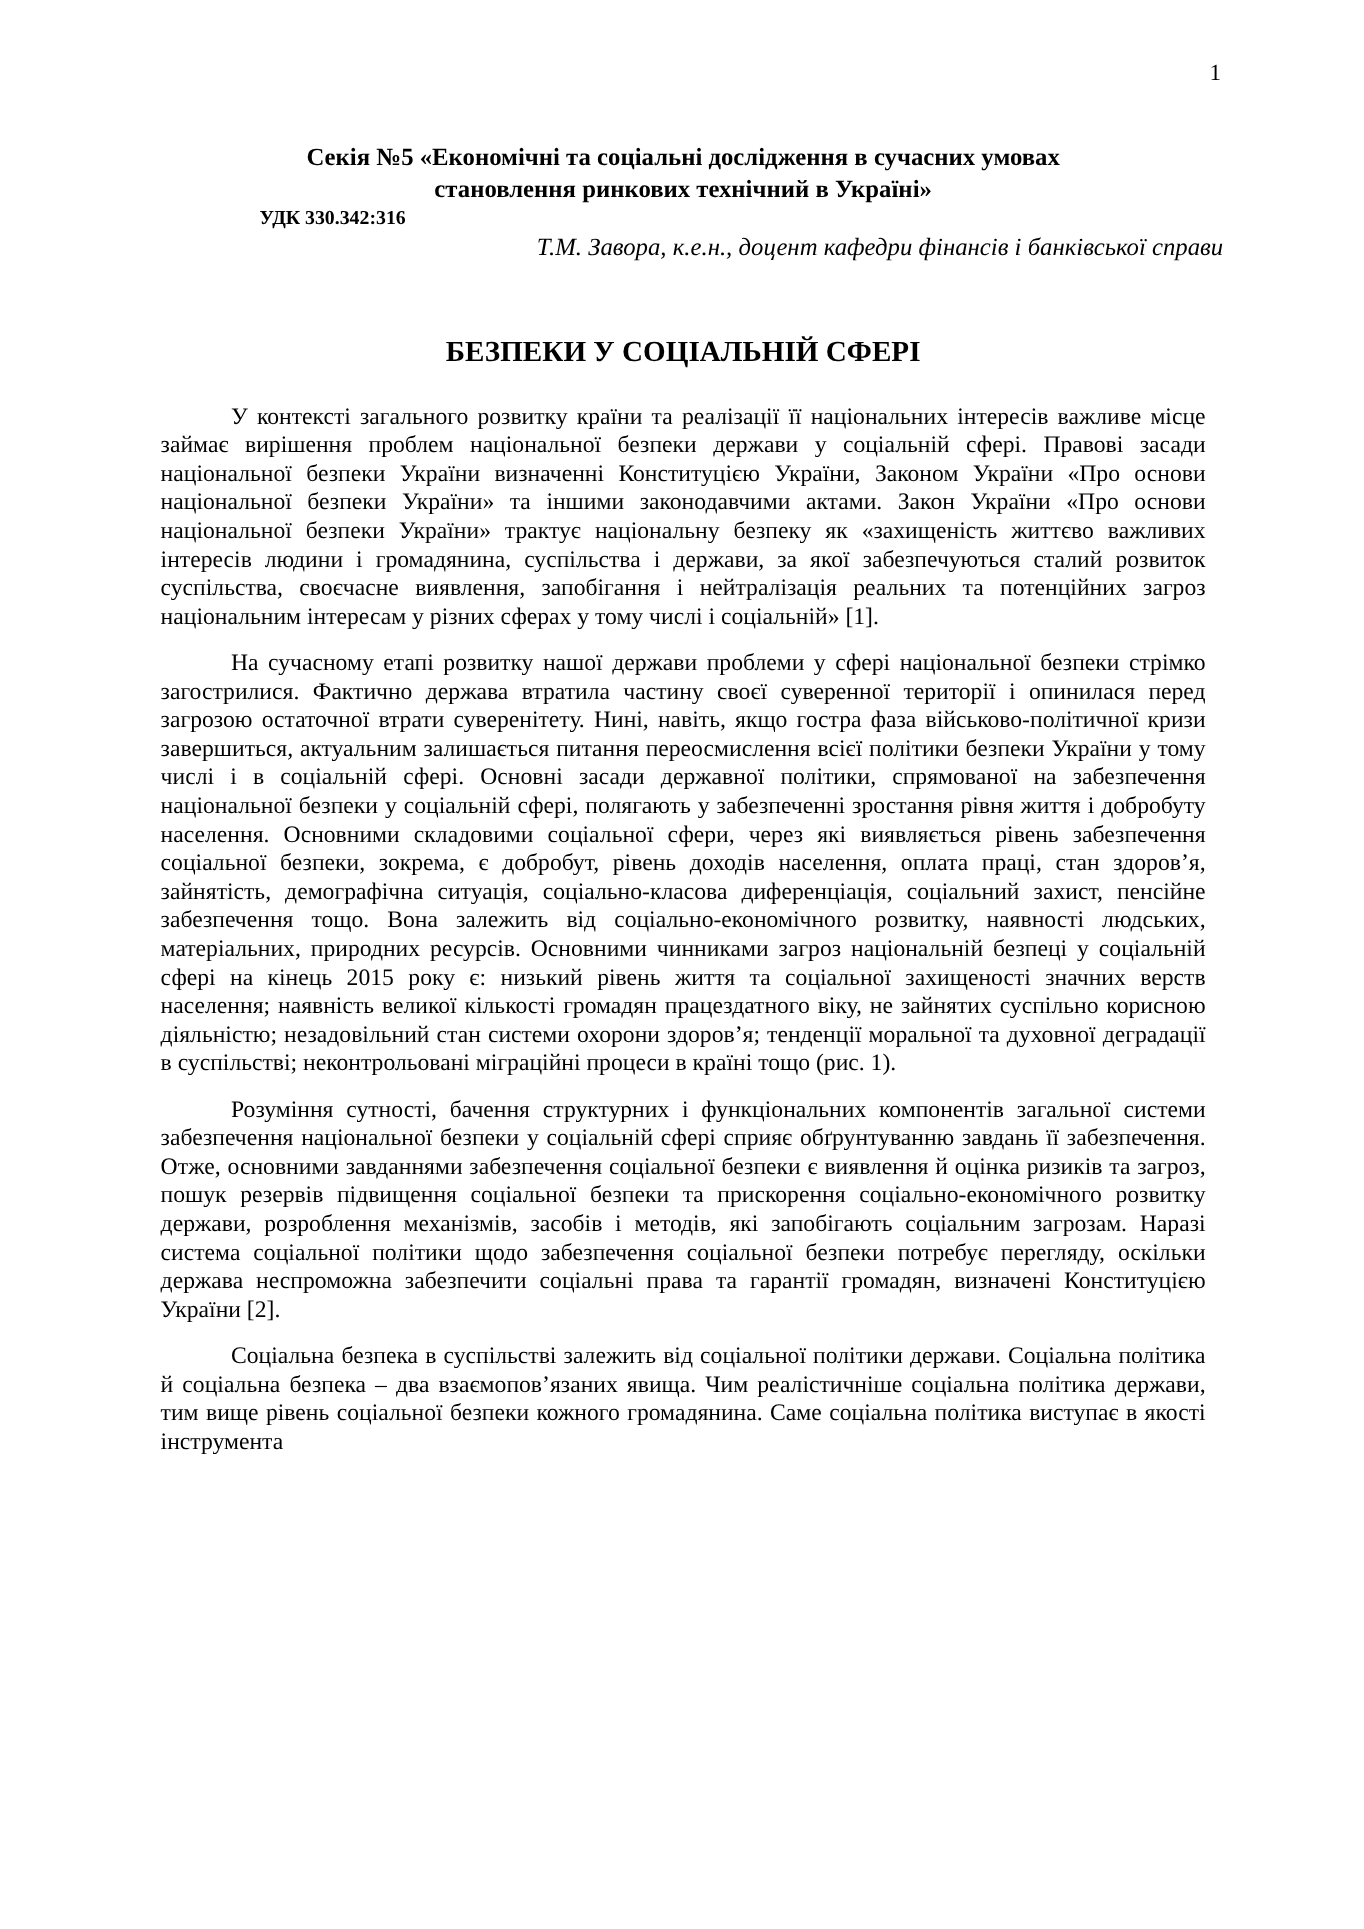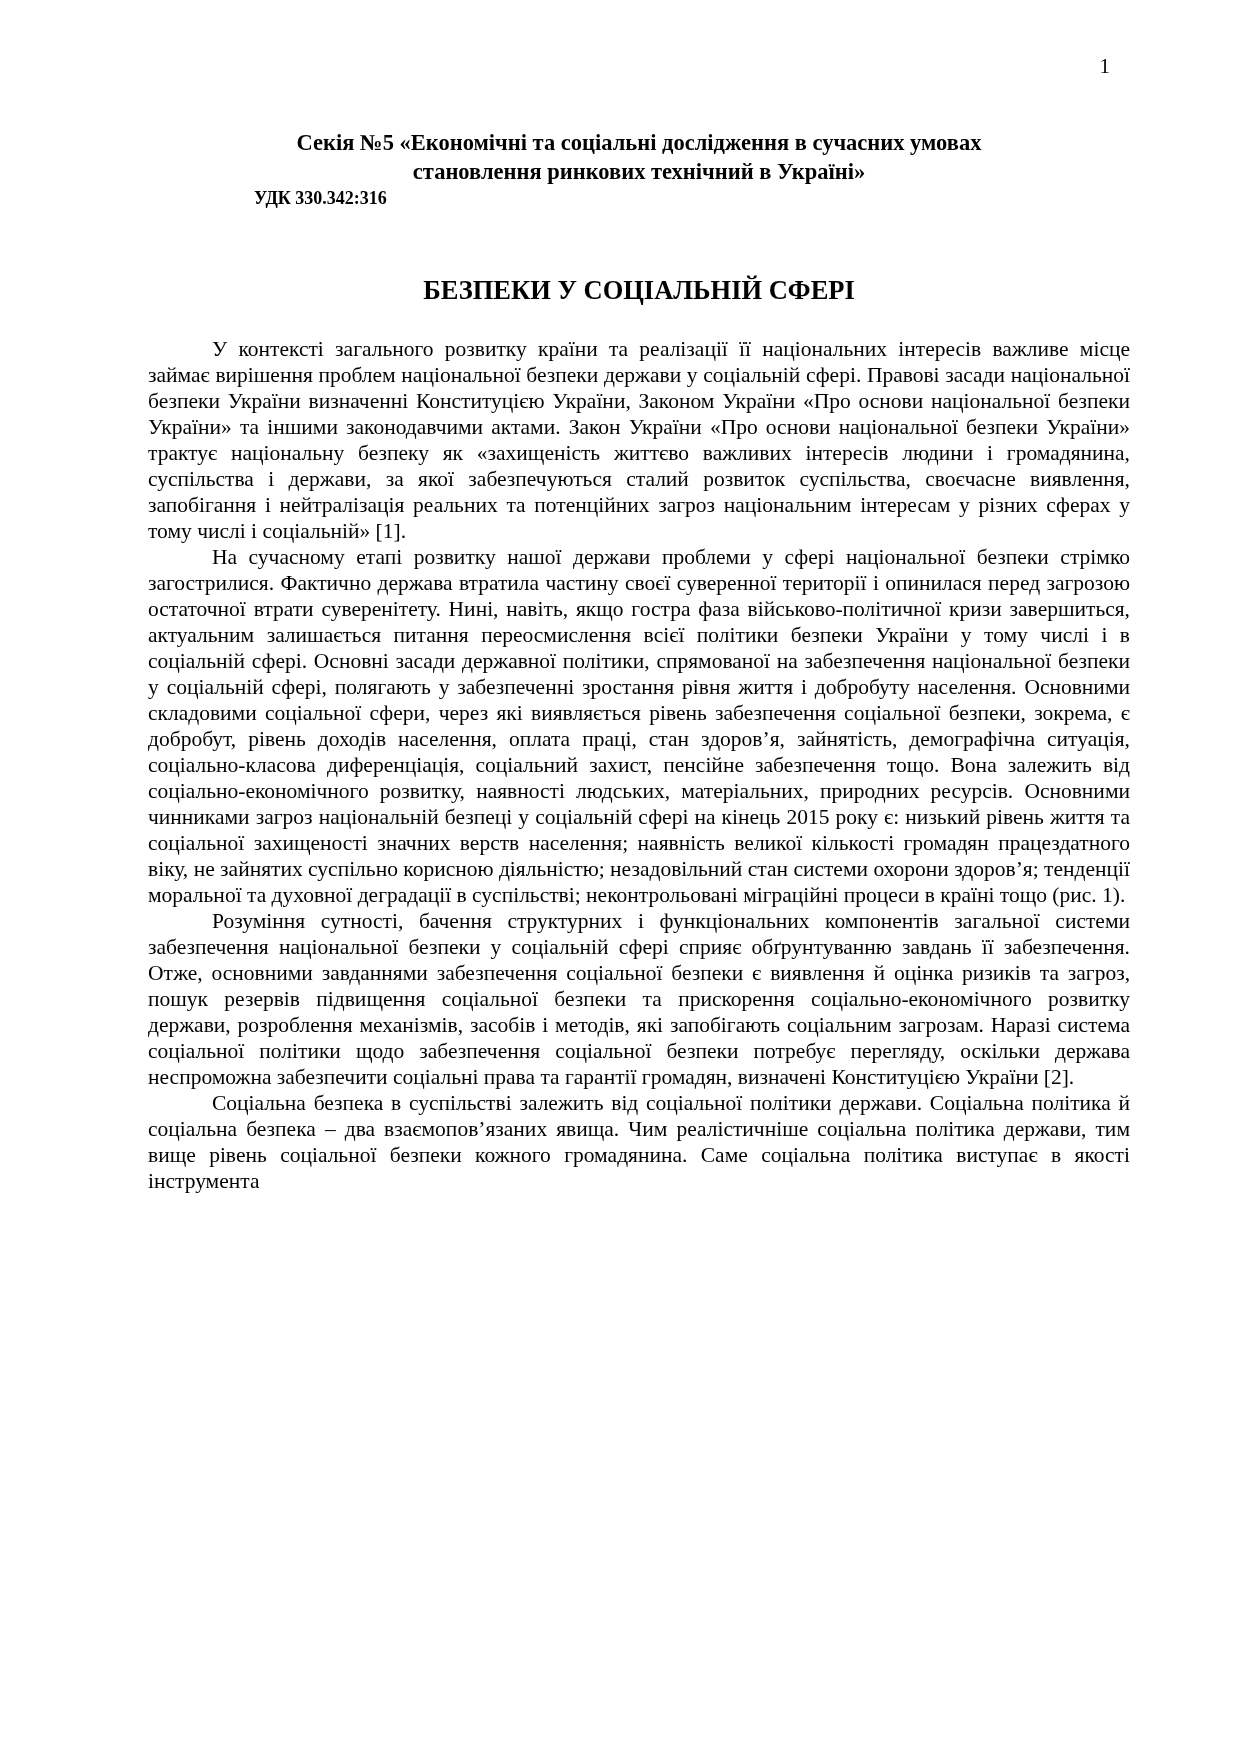--- a/index.html
+++ b/index.html
@@ -23,21 +23,21 @@
   }
   .page-number {
     position: absolute;
     top: 56px;
     right: 130px;
     font-size: 21px;
     line-height: 1;
   }
   .content {
     position: absolute;
-    left: 148px;
+    left: 130px;
     top: 128px;
     width: 982px;
   }
   .section-heading {
     text-align: center;
     font-weight: bold;
     font-size: 22.5px;
     line-height: 1.3;
   }
   .udc {
@@ -53,21 +53,21 @@
     line-height: 1.32;
   }
   .article-title {
     text-align: center;
     font-weight: bold;
     font-size: 26.5px;
     line-height: 1.28;
     margin: 30px 0 28px 0;
   }
   .body-par {
-    margin: 0;
+    margin: 16px;
     text-align: justify;
     text-indent: 64px;
     font-size: 21.5px;
     line-height: 26px;
   }
 </style>
 </head>
 <body>
 
 <div class="page">
@@ -76,20 +76,21 @@
 
   <div class="content">
 
     <div class="section-heading">
       <span>Секія №5 «Економічні та соціальні дослідження в сучасних умовах</span><br>
       <span>становлення ринкових технічний в Україні»</span>
     </div>
 
     <div class="udc">УДК 330.342:316</div>
 
+    <div class="author-line">Т.М. Завора, к.е.н., доцент кафедри фінансів і банківської справи</div>
 
 
     <h1 class="article-title">
       <br>
       <span>БЕЗПЕКИ У СОЦІАЛЬНІЙ СФЕРІ</span>
     </h1>
 
     <p class="body-par">У контексті загального розвитку країни та реалізації її національних інтересів важливе місце займає вирішення проблем національної безпеки держави у соціальній сфері. Правові засади національної безпеки України визначенні Конституцією України, Законом України «Про основи національної безпеки України» та іншими законодавчими актами. Закон України «Про основи національної безпеки України» трактує національну безпеку як «захищеність життєво важливих інтересів людини і громадянина, суспільства і держави, за якої забезпечуються сталий розвиток суспільства, своєчасне виявлення, запобігання і нейтралізація реальних та потенційних загроз національним інтересам у різних сферах у тому числі і соціальній» [1].</p>
 
     <p class="body-par">На сучасному етапі розвитку нашої держави проблеми у сфері національної безпеки стрімко загострилися. Фактично держава втратила частину своєї суверенної території і опинилася перед загрозою остаточної втрати суверенітету. Нині, навіть, якщо гостра фаза військово-політичної кризи завершиться, актуальним залишається питання переосмислення всієї політики безпеки України у тому числі і в соціальній сфері. Основні засади державної політики, спрямованої на забезпечення національної безпеки у соціальній сфері, полягають у забезпеченні зростання рівня життя і добробуту населення. Основними складовими соціальної сфери, через які виявляється рівень забезпечення соціальної безпеки, зокрема, є добробут, рівень доходів населення, оплата праці, стан здоров’я, зайнятість, демографічна ситуація, соціально-класова диференціація, соціальний захист, пенсійне забезпечення тощо. Вона залежить від соціально-економічного розвитку, наявності людських, матеріальних, природних ресурсів. Основними чинниками загроз національній безпеці у соціальній сфері на кінець 2015 року є: низький рівень життя та соціальної захищеності значних верств населення; наявність великої кількості громадян працездатного віку, не зайнятих суспільно корисною діяльністю; незадовільний стан системи охорони здоров’я; тенденції моральної та духовної деградації в суспільстві; неконтрольовані міграційні процеси в країні тощо (рис. 1).</p>

